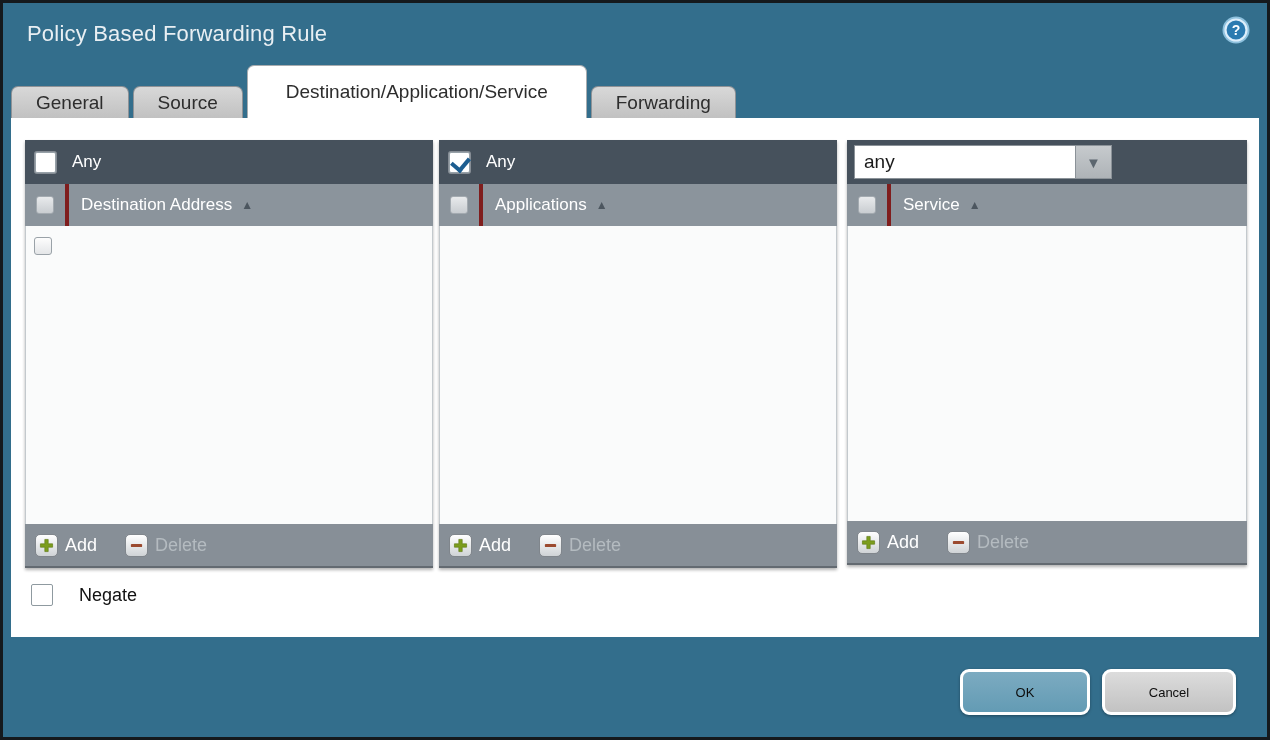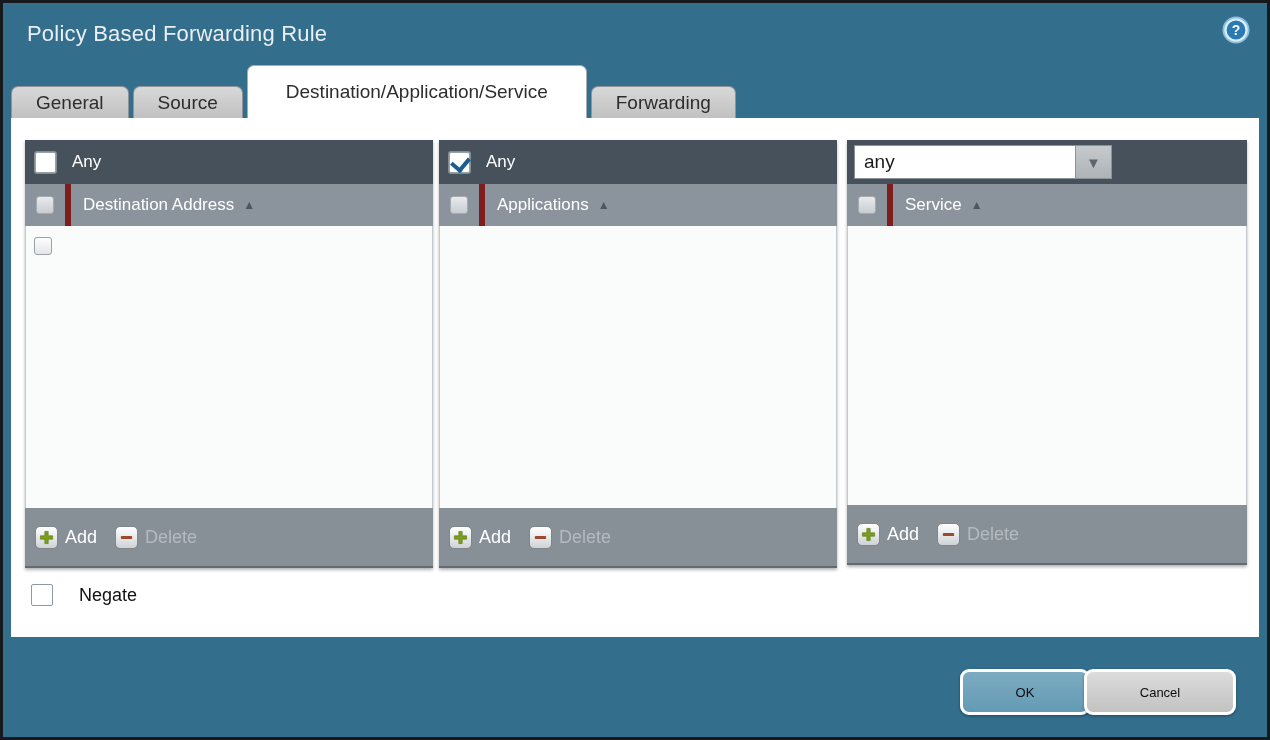--- a/index.html
+++ b/index.html
@@ -62,40 +62,40 @@
 
   .panel-header {
     height:42px; background:#8b949c; flex:0 0 auto;
     display:flex; align-items:center;
   }
   .panel-header .cb-cell {
     width:40px; display:flex; justify-content:center; align-items:center; align-self:stretch;
   }
   .panel-header .hdr-cell {
     flex:1; align-self:stretch; display:flex; align-items:center;
-    border-left:6px solid #7f1d1d; padding-left:12px; cursor:pointer;
+    border-left:4px solid #7f1d1d; padding-left:12px; cursor:pointer;
   }
   .hdr-label { color:#ffffff; font-size:17px; }
   .sort-icon { color:#4c565f; font-size:12px; margin-left:9px; }
 
   .panel-list {
     flex:1 1 auto; background:#fafbfb;
     border-left:1px solid #c3c9cd; border-right:1px solid #c3c9cd;
     overflow:hidden;
   }
   .list-row { display:flex; align-items:center; height:40px; padding-left:8px; }
   .item-chip {
     margin-left:22px; height:36px; display:flex; align-items:center;
     background:#f28b16; padding:0 14px 0 8px; gap:8px;
   }
   .item-chip .item-label { color:#ffffff; font-size:18px; }
 
   .panel-footer {
-    height:60px; background:#878f97; flex:0 0 auto;
-    display:flex; align-items:center; gap:18px; padding-left:10px;
+    height:44px; background:#878f97; flex:0 0 auto;
+    display:flex; align-items:center; gap:28px; padding-left:10px;
     border-bottom:2px solid #636a71;
   }
   .foot-btn { display:flex; align-items:center; gap:7px; cursor:pointer; }
   .foot-btn .btn-label { font-size:18px; }
   .foot-btn.add .btn-label { color:#ffffff; }
   .foot-btn.disabled { cursor:default; }
   .foot-btn.disabled .btn-label { color:#b4bbc0; }
   .icon-sq {
     width:23px; height:23px; border-radius:5px;
     background:linear-gradient(#ffffff,#cfd3d6);
@@ -150,21 +150,21 @@
 
   
   .btn {
     position:absolute; top:666px; height:46px;
     border:3px solid #ffffff; border-radius:9px;
     display:flex; align-items:center; justify-content:center;
     font-size:13px; color:#0d0d0d; cursor:pointer;
     box-shadow:0 1px 3px rgba(0,0,0,0.35);
   }
   .btn-ok { right:177px; width:130px; background:linear-gradient(#7cabc1,#639bb4); }
-  .btn-cancel { right:31px; width:152px; background:linear-gradient(#dcdcdc,#c2c2c2); }
+  .btn-cancel { right:31px; width:134px; background:linear-gradient(#dcdcdc,#c2c2c2); }
 </style>
 </head>
 <body>
 
 <div class="dialog">
 
   <div class="titlebar">
     <div class="title-text">Policy Based Forwarding Rule</div>
     <svg class="help-icon" viewBox="0 0 30 30">
       <circle cx="15" cy="15" r="13.5" fill="#9fd0ec" opacity="0.85"></circle>

